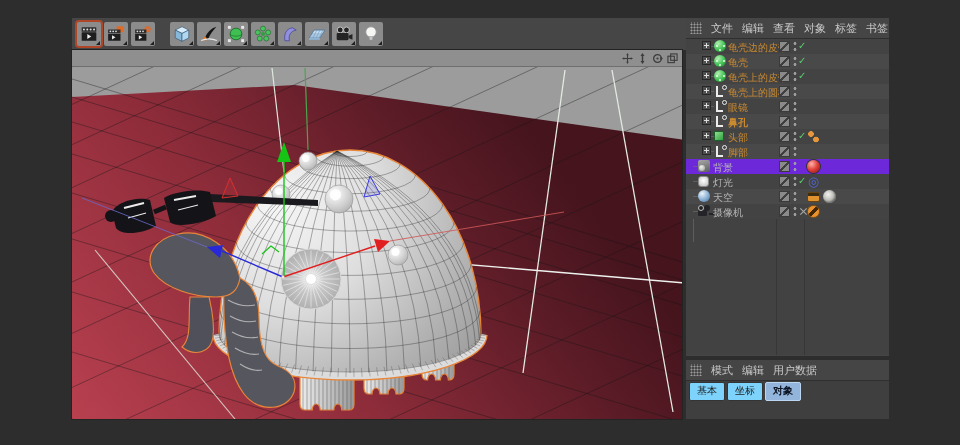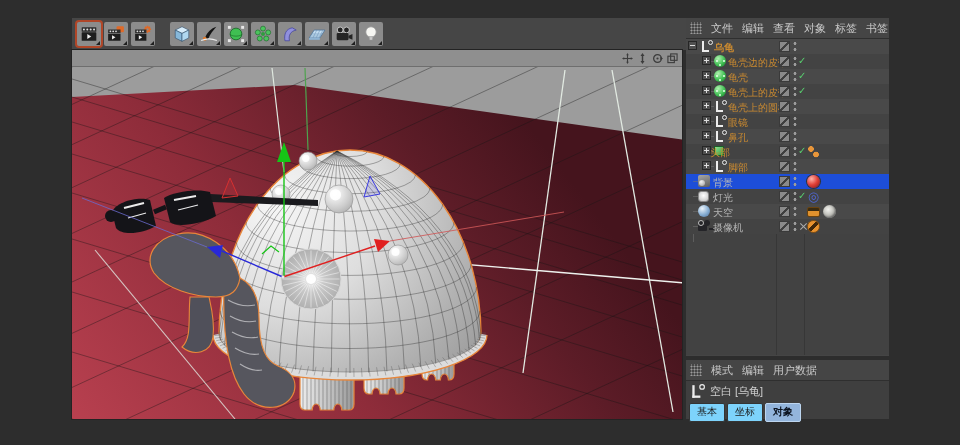--- a/index.html
+++ b/index.html
@@ -550,27 +550,20 @@
         <span class="menu-item">查看</span>
         <span class="menu-item">对象</span>
         <span class="menu-item">标签</span>
         <span class="menu-item">书签</span>
       </div>
     <div class="om-tree" id="om-tree">
       <div class="colsep" style="left:90px"></div>
       <div class="colsep" style="left:118px"></div>
       <div class="vline" style="left:7px;top:8px;height:195px"></div>
       <div class="vline" style="left:21px;top:15px;height:113px"></div>
-    <div class="orow" style="background: rgb(73, 73, 73);">
-          <span class="exp" style="left: 2px;"></span>
-          <span class="oicon i-null" style="left: 14px;"></span>
-          <span class="olabel orange bold" style="left: 28px;">乌龟</span>
-          <span class="vsq"></span>
-          <span class="vdots"></span>
-        </div>
         <div class="orow" style="background: rgb(67, 67, 67);">
           <span class="stub" style="left: 21px; width: 7px;"></span>
           <span class="exp closed" style="left: 16px;"></span>
           <span class="oicon i-hypernurbs" style="left: 28px;"></span>
           <span class="olabel orange" style="left: 42px;">龟壳边的皮带</span>
           <span class="vsq"></span>
           <span class="vdots"></span>
           <span class="chk">✓</span>
         </div>
         <div class="orow" style="background: rgb(73, 73, 73);">
@@ -600,47 +593,47 @@
           <span class="vdots"></span>
         </div>
         <div class="orow" style="background: rgb(67, 67, 67); text-decoration: underline;">
           <span class="stub" style="left: 21px; width: 7px;"></span>
           <span class="exp closed" style="left: 16px;"></span>
           <span class="oicon i-null" style="left: 28px;"></span>
           <span class="olabel orange" style="left: 42px;">眼镜</span>
           <span class="vsq"></span>
           <span class="vdots"></span>
         </div>
-        <div class="orow" style="background: rgb(73, 73, 73);">
+        <div class="orow" style="background: rgb(73, 73, 73); font-weight: bold;">
           <span class="stub" style="left: 21px; width: 7px;"></span>
           <span class="exp closed" style="left: 16px;"></span>
           <span class="oicon i-null" style="left: 28px;"></span>
           <span class="olabel orange" style="left: 42px;">鼻孔</span>
           <span class="vsq"></span>
           <span class="vdots"></span>
         </div>
         <div class="orow" style="background: rgb(67, 67, 67);">
           <span class="stub" style="left: 21px; width: 7px;"></span>
           <span class="exp closed" style="left: 16px;"></span>
           <span class="oicon i-cube" style="left: 28px;"></span>
-          <span class="olabel orange" style="left: 24px;">头部</span>
+          <span class="olabel orange" style="left: 42px;">头部</span>
           <span class="vsq"></span>
           <span class="vdots"></span>
           <span class="chk">✓</span>
           <span class="tag tag-orange-dots" style="left: 121px;"></span>
         </div>
         <div class="orow" style="background: rgb(73, 73, 73);">
           <span class="stub" style="left: 21px; width: 7px;"></span>
           <span class="exp closed" style="left: 16px;"></span>
           <span class="oicon i-null" style="left: 28px;"></span>
           <span class="olabel orange" style="left: 42px;">脚部</span>
           <span class="vsq"></span>
           <span class="vdots"></span>
         </div>
-        <div class="orow" style="background: #1d4ed8;">
+        <div class="orow" style="background: #6d28d9;">
           <span class="stub" style="left: 7px; width: 7px;"></span>
           <span class="oicon i-background" style="left: 12px;"></span>
           <span class="olabel gray" style="left: 27px;">背景</span>
           <span class="vsq"></span>
           <span class="vdots"></span>
           <span class="tag tag-material-red" style="left: 121px;"></span>
         </div>
         <div class="orow" style="background: rgb(67, 67, 67);">
           <span class="stub" style="left: 7px; width: 7px;"></span>
           <span class="oicon i-light" style="left: 12px;"></span>
@@ -671,23 +664,19 @@
       </div>
   </div>
 
   <div class="am">
     <div class="pmenu" id="am-menu">
       <span class="grip"></span>
     <span class="menu-item">模式</span>
         <span class="menu-item">编辑</span>
         <span class="menu-item">用户数据</span>
       </div>
-    <div class="am-obj">
-      <span class="oicon i-null" style="position:relative"></span>
-      <span>空白 [乌龟]</span>
-    </div>
     <div class="am-tabs" id="am-tabs">
         <span class="tab">基本</span>
         <span class="tab">坐标</span>
         <span class="tab active">对象</span>
       </div>
   </div>
 </div>
 
 </body></html>

